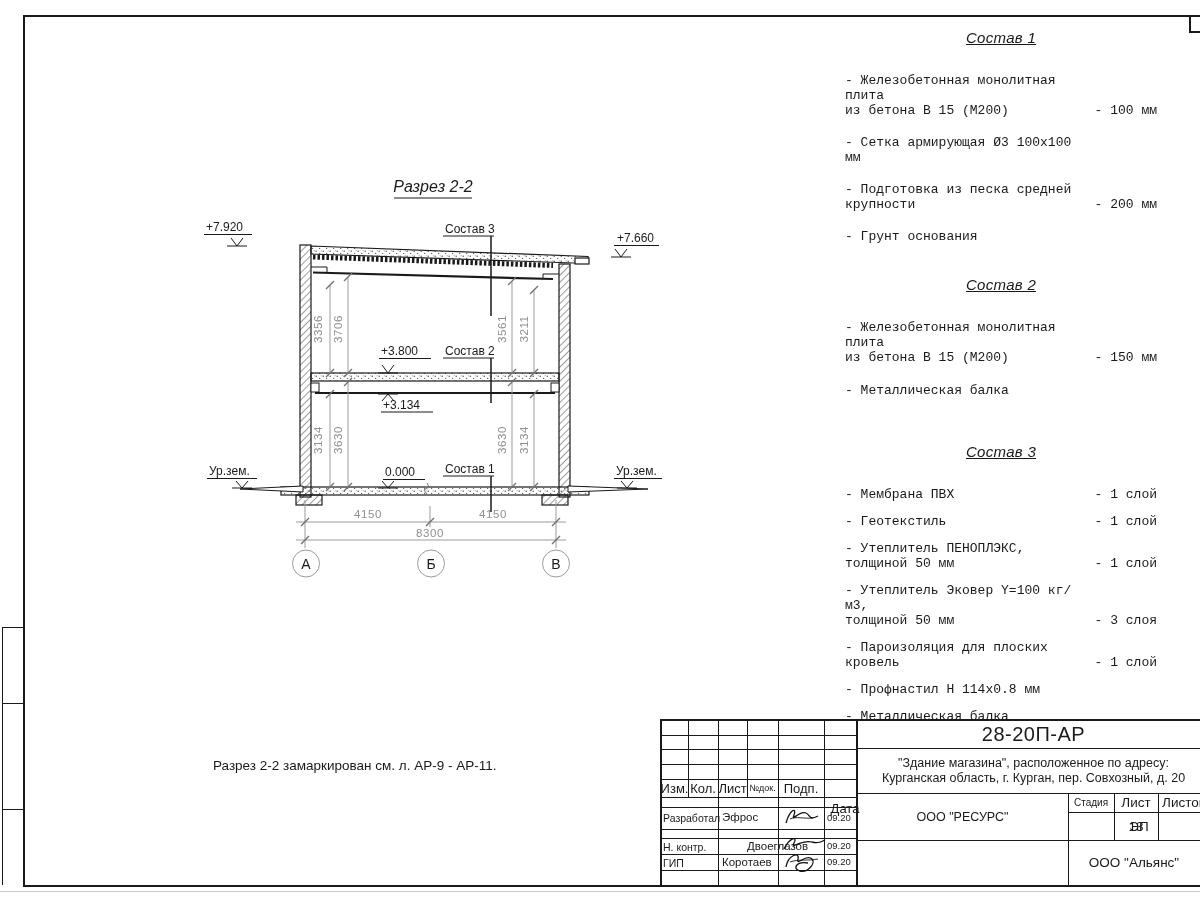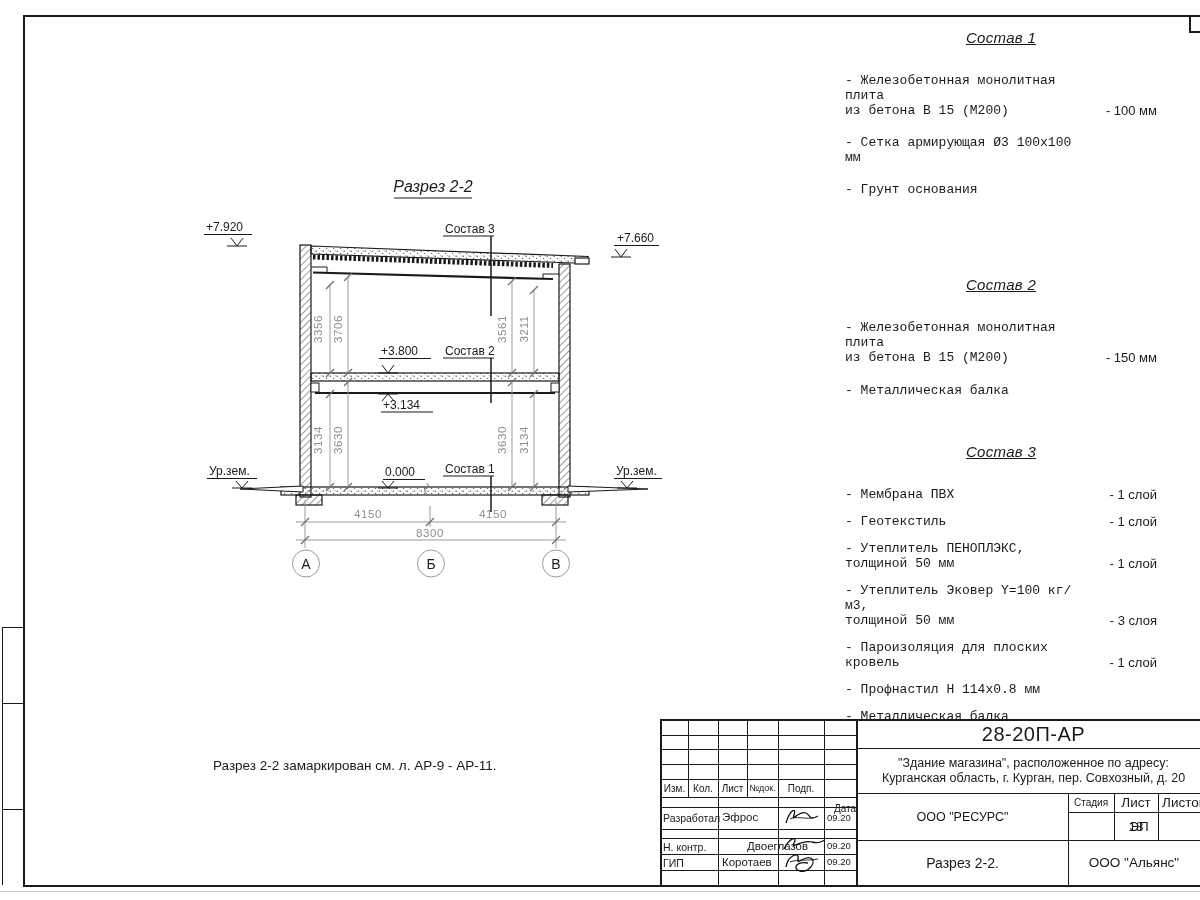--- a/index.html
+++ b/index.html
@@ -14,23 +14,23 @@
   .txt{position:absolute;white-space:nowrap;}
   .center{display:flex;align-items:center;justify-content:center;text-align:center;}
   
   .comp{position:absolute;left:845px;width:312px;font-size:13px;line-height:15px;}
   .comp-title{font-style:italic;font-size:15px;text-align:center;text-decoration:underline;margin-bottom:28px;letter-spacing:.3px;}
   .comp-item{display:flex;justify-content:space-between;align-items:flex-end;}
   .comp1 .comp-item{margin-bottom:17px;}
   .comp2 .comp-item{margin-bottom:18px;}
   .comp3 .comp-item{margin-bottom:12px;}
   .ci-name{white-space:pre-line;width:248px;font-family:Liberation Mono, monospace;}
-  .ci-val{white-space:pre;flex-shrink:0;}
+  .ci-val{white-space:pre;flex-shrink:0;font-family:Liberation Mono, monospace;}
   
-  .tb{font-size:10px;}
+  .tb{font-size:13px;}
   .tb-small{font-size:10.5px;}
   .tb-name{font-size:11.5px;}
   .tb-date{font-size:9.5px;}
   .tb-ndok{font-size:9px;}
   .tb-doc{font-size:20px;letter-spacing:.5px;}
   .tb-addr{font-size:12.5px;line-height:15px;}
   svg text{font-family:"Liberation Sans",sans-serif;fill:#1a1a1a;}
   svg .dimtxt{fill:#8f8f8f;font-size:11.5px;letter-spacing:.6px;}
   svg .lbl{font-size:12px;}
   svg .axis{font-size:14px;}
@@ -201,20 +201,25 @@
     <div class="comp-item">
         <div class="ci-name">- Железобетонная  монолитная плита
 из бетона В 15 (М200)</div>
         <div class="ci-val">- 100 мм</div>
       </div>
     <div class="comp-item">
         <div class="ci-name">- Сетка армирующая Ø3 100х100 мм</div>
         <div class="ci-val"></div>
       </div>
     <div class="comp-item">
+        <div class="ci-name">- Подготовка из песка средней
+крупности</div>
+        <div class="ci-val">- 200 мм</div>
+      </div>
+    <div class="comp-item">
         <div class="ci-name">- Грунт основания</div>
         <div class="ci-val"></div>
       </div>
   </div>
 
   <div class="comp comp2" style="top:277px;">
     <div class="comp-title">Состав 2</div>
     <div class="comp-item">
         <div class="ci-name">- Железобетонная  монолитная плита
 из бетона В 15 (М200)</div>
@@ -322,16 +327,15 @@
   <div class="center tb-addr" style="position:absolute;left:857px;top:748px;width:353px;height:45px;flex-direction:column;">
     <div>"Здание магазина", расположенное по адресу:</div>
     <div>Курганская область, г. Курган, пер. Совхозный, д. 20</div>
   </div>
   <div class="txt center" style="left:857px;top:793px;width:211px;height:47px;font-size:12.5px;">ООО "РЕСУРС"</div>
   <div class="txt center" style="left:1068px;top:793px;width:46px;height:19px;font-size:10px;">Стадия</div>
   <div class="txt center" style="left:1114px;top:793px;width:44px;height:19px;font-size:13.5px;">Лист</div>
   <div class="txt center" style="left:1158px;top:793px;width:52px;height:19px;font-size:13.5px;">Листов</div>
   <div class="txt center" style="left:1116px;top:812px;width:46px;height:28px;font-size:13.5px;">ЭП</div>
   <div class="txt center" style="left:1114px;top:812px;width:44px;height:28px;font-size:13.5px;">13</div>
-  <div class="txt center" style="left:857px;top:840px;width:211px;height:45px;font-size:14px;">Разрез 2-2.</div>
   <div class="txt center" style="left:1068px;top:840px;width:132px;height:45px;font-size:13.5px;">ООО "Альянс"</div>
 
 </div>
 
 </body></html>

